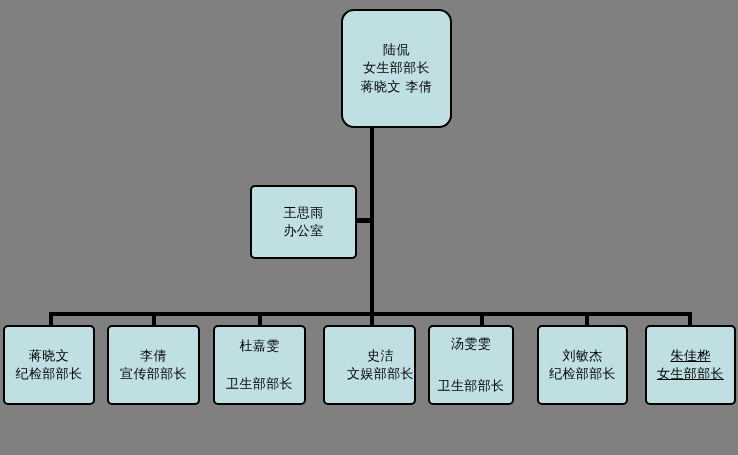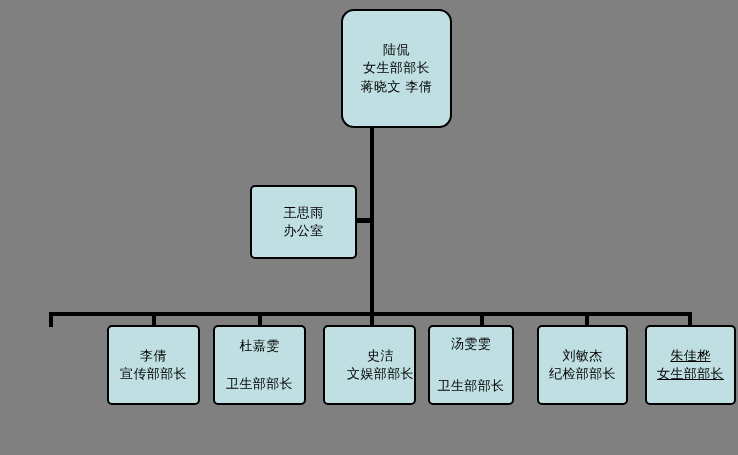--- a/index.html
+++ b/index.html
@@ -91,20 +91,24 @@
     <span class="ln">陆侃</span>
     <span class="ln">女生部部长</span>
     <span class="ln">蒋晓文  李倩</span>
   </div>
 
   <div class="node" id="node-office">
     <span class="ln">王思雨</span>
     <span class="ln">办公室</span>
   </div>
 
+  <div class="node dept" style="left:3px; width:92px;">
+    <span class="ln">蒋晓文</span>
+    <span class="ln">纪检部部长</span>
+  </div>
 
   <div class="node dept" style="left:107px; width:93px;">
     <span class="ln">李倩</span>
     <span class="ln">宣传部部长</span>
   </div>
 
   <div class="node dept" style="left:213px; width:93px;gap:20px;">
     <span class="ln">杜嘉雯</span>
     <span class="ln">卫生部部长</span>
   </div>

